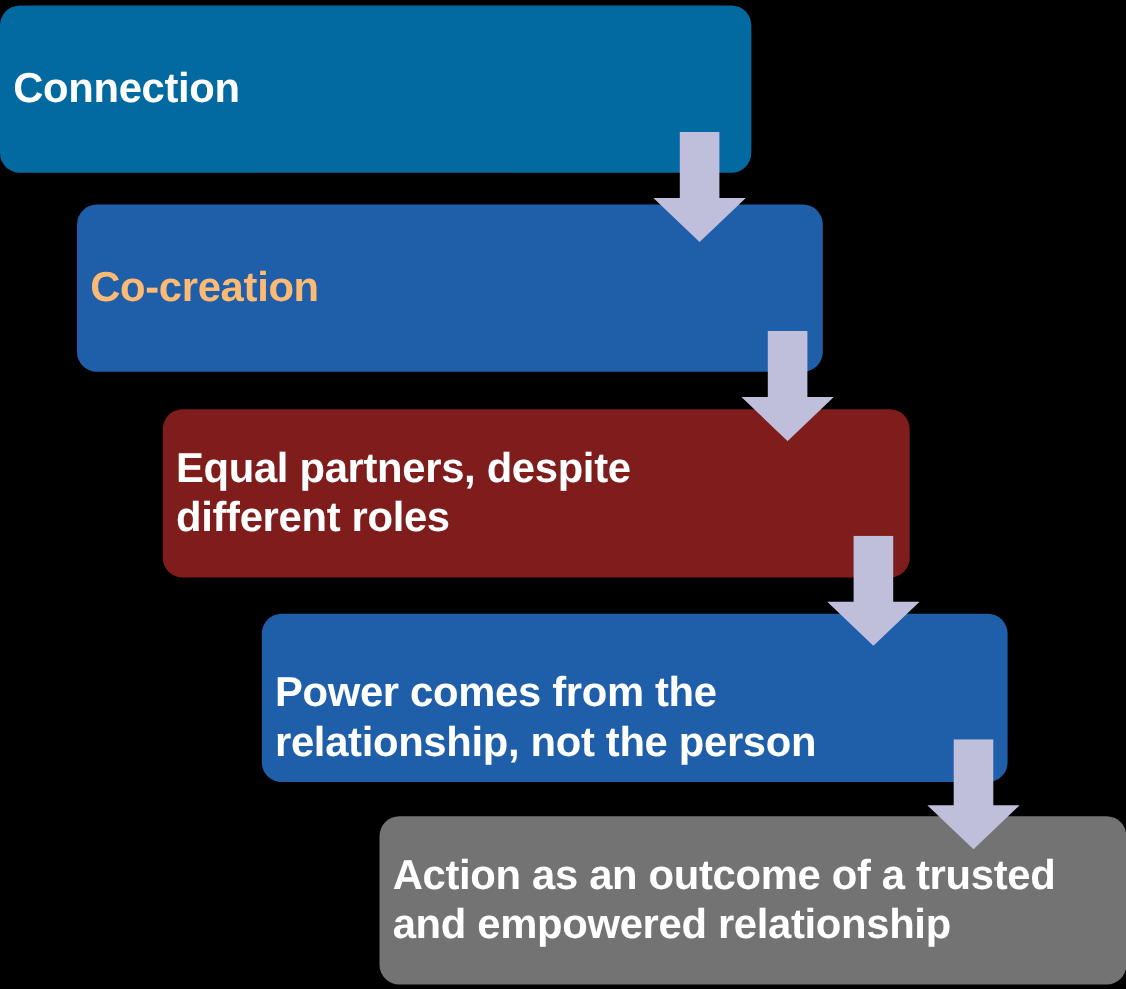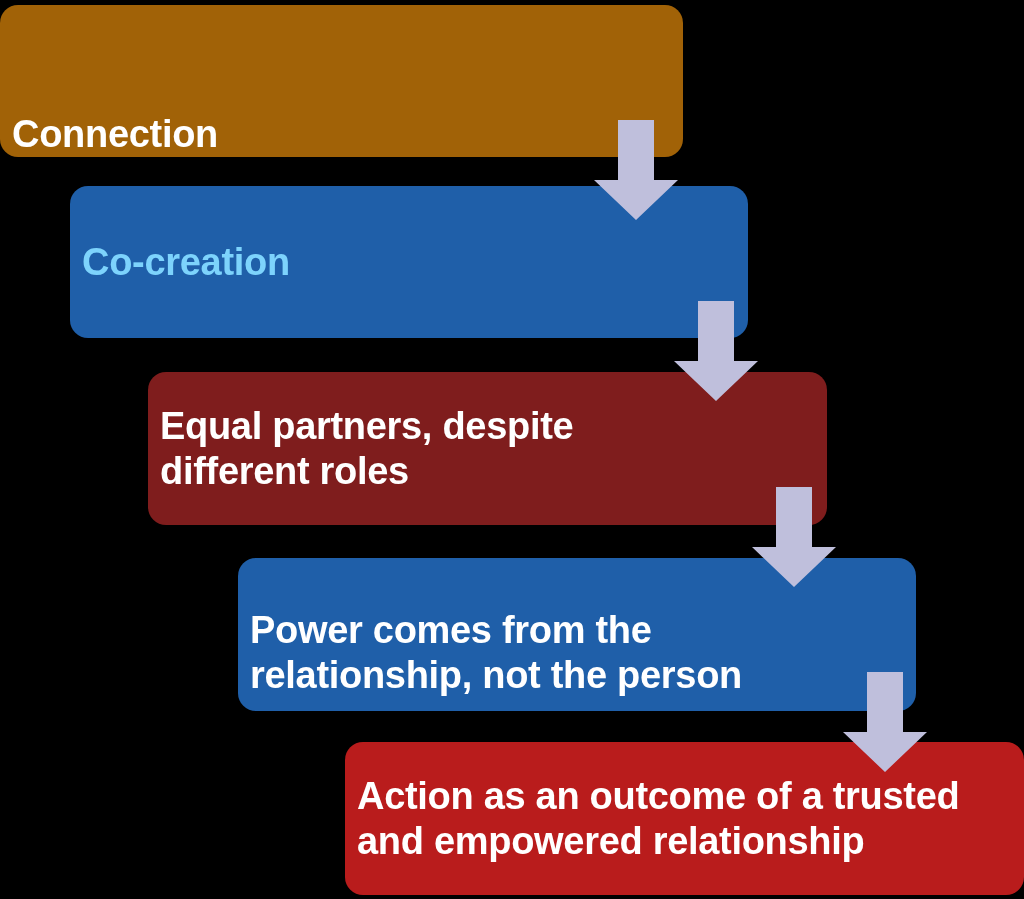--- a/index.html
+++ b/index.html
@@ -46,39 +46,39 @@
     display: block;
     width: 100%;
     height: 100%;
   }
 </style>
 </head>
 <body style="background: rgb(0, 0, 0);">
 
 <div id="canvas" style="background: rgb(0, 0, 0);">
 
-  <div class="step-box" style="left: 0px; top: 5px; width: 683px; height: 152px; background: #a16207; align-items: flex-end;">
+  <div class="step-box" style="left: 0px; top: 5px; width: 683px; height: 152px; background: #0369a1;">
     <div class="step-label" style="color: rgb(255, 255, 255);">Connection</div>
   </div>
 
   <div class="step-box" style="left: 70px; top: 186px; width: 678px; height: 152px; background: rgb(31, 95, 169);">
-    <div class="step-label" style="color: #7dd3fc;">Co-creation</div>
+    <div class="step-label" style="color: #fdba74;">Co-creation</div>
   </div>
 
   <div class="step-box" style="left: 148px; top: 372px; width: 679px; height: 153px; background: #7f1d1d;">
     <div class="step-label" style="color: rgb(255, 255, 255);">Equal partners, despite
 different roles</div>
   </div>
 
   <div class="step-box" style="left: 238px; top: 558px; width: 678px; height: 153px; background: rgb(31, 95, 169);">
     <div class="step-label" style="color: rgb(255, 255, 255); margin-top: 37px;">Power comes from the
 relationship, not the person</div>
   </div>
 
-  <div class="step-box" style="left: 345px; top: 742px; width: 679px; height: 153px; background: #b91c1c;">
+  <div class="step-box" style="left: 345px; top: 742px; width: 679px; height: 153px; background: #737373;">
     <div class="step-label" style="color: rgb(255, 255, 255);">Action as an outcome of a trusted
 and empowered relationship</div>
   </div>
 
   <div class="flow-arrow" style="left: 594px; top: 120px; width: 84px; height: 100px;">
     <svg viewBox="0 0 84 100" preserveAspectRatio="none" aria-hidden="true">
       <polygon points="24,0 60,0 60,60 84,60 42,100 0,60 24,60" fill="#BFBFDC"></polygon>
     </svg>
   </div>
 

